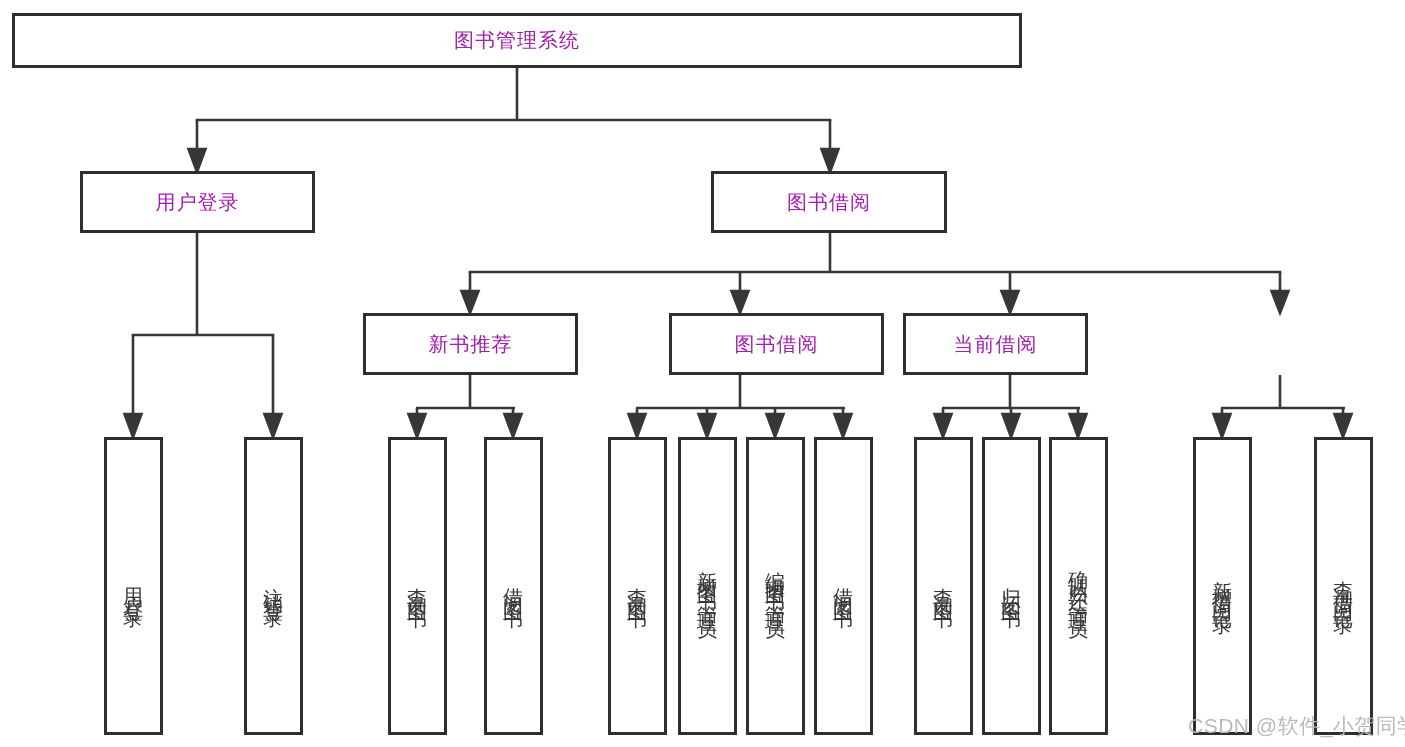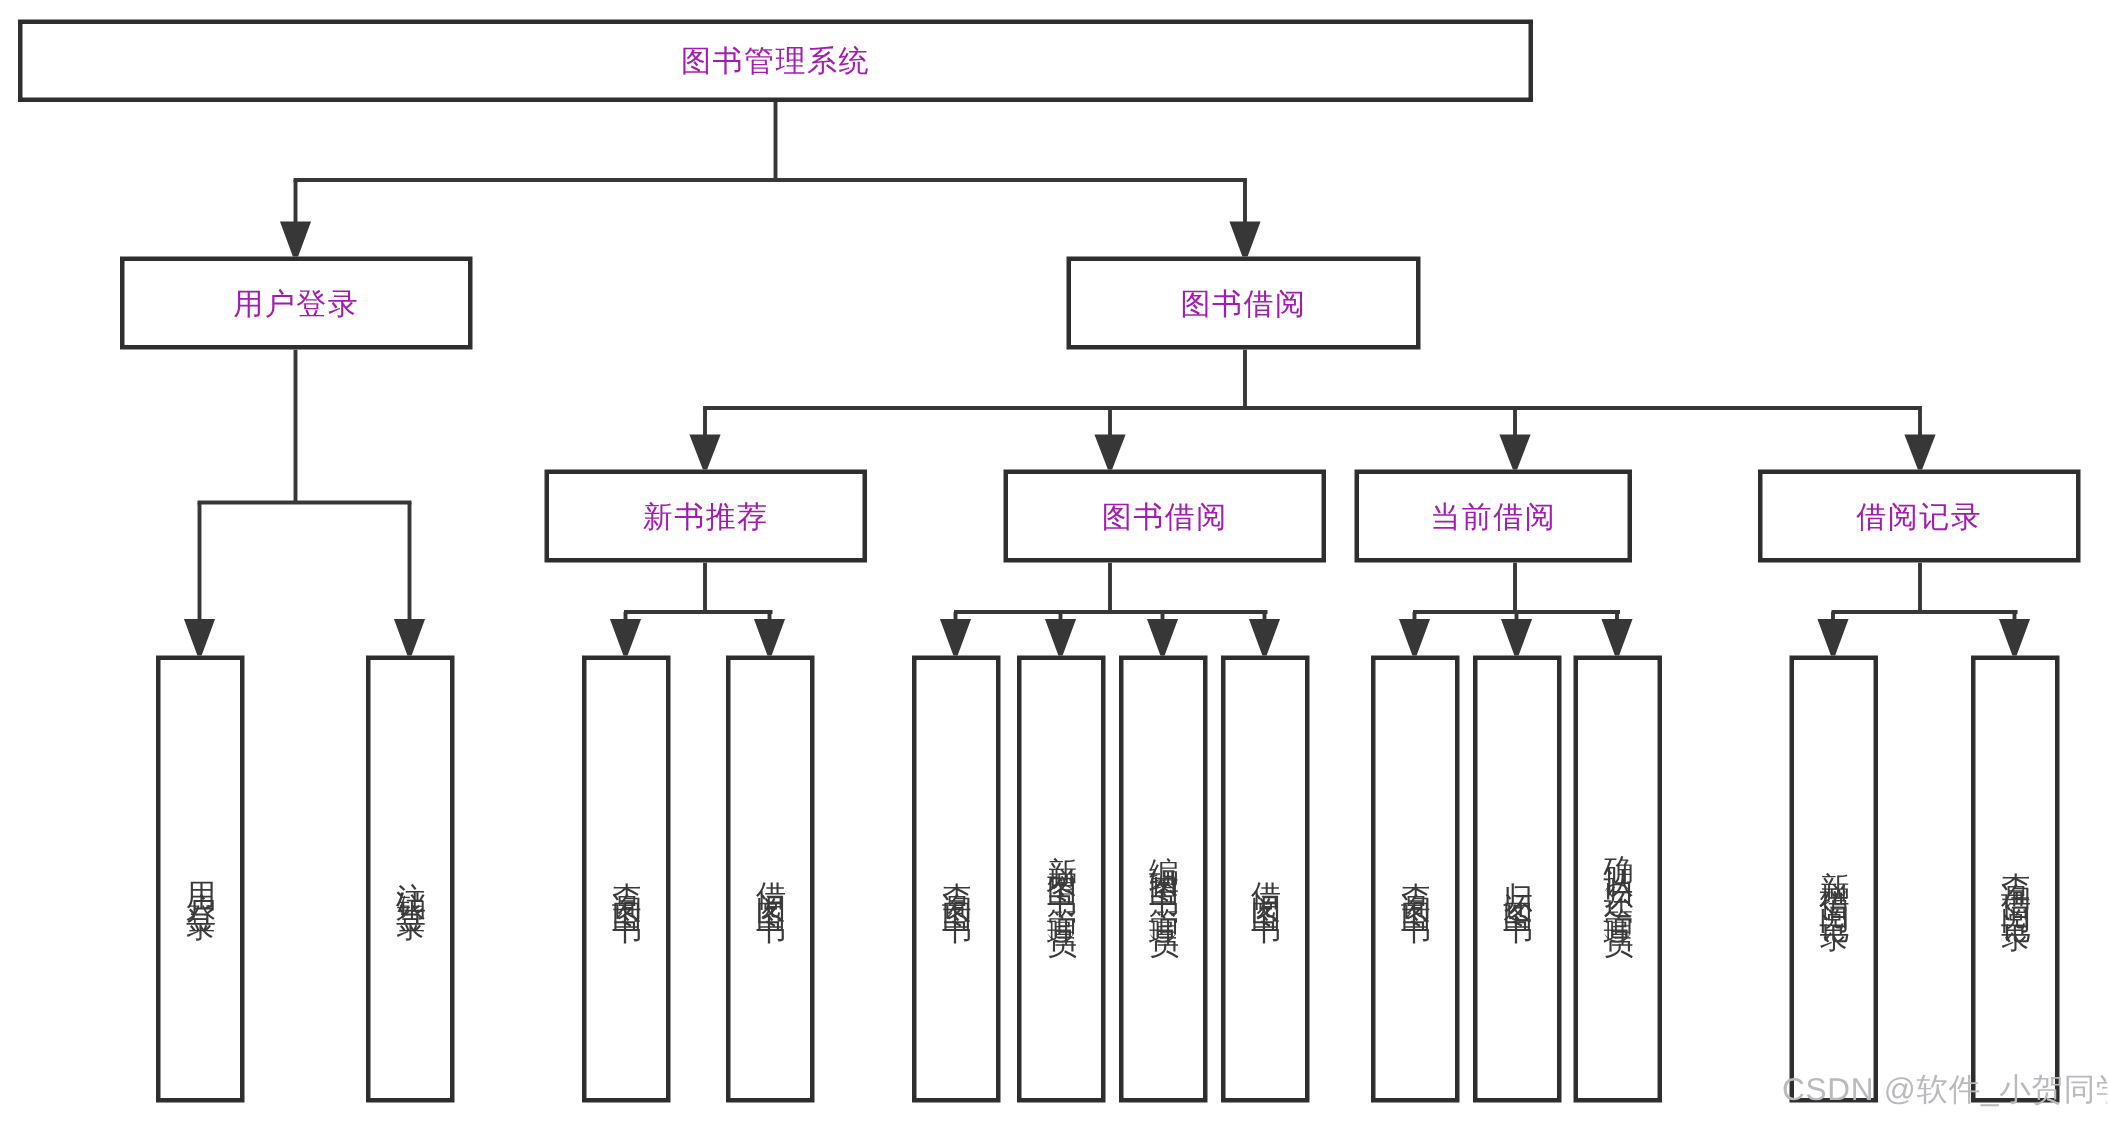--- a/index.html
+++ b/index.html
@@ -135,23 +135,20 @@
 
   <div class="hbox" id="n-new-book">
     <span>新书推荐</span>
   </div>
   <div class="hbox" id="n-book-borrow">
     <span>图书借阅</span>
   </div>
   <div class="hbox" id="n-current-borrow">
     <span>当前借阅</span>
   </div>
-  <div class="hbox" id="n-borrow-record">
-    <span>借阅记录</span>
-  </div>
 
   <div class="leaf" id="lf-ul-1">
     <span>用户登录</span>
   </div>
   <div class="leaf" id="lf-ul-2">
     <span>注销登录</span>
   </div>
 
   <div class="leaf" id="lf-nb-1">
     <span>查询图书</span>

